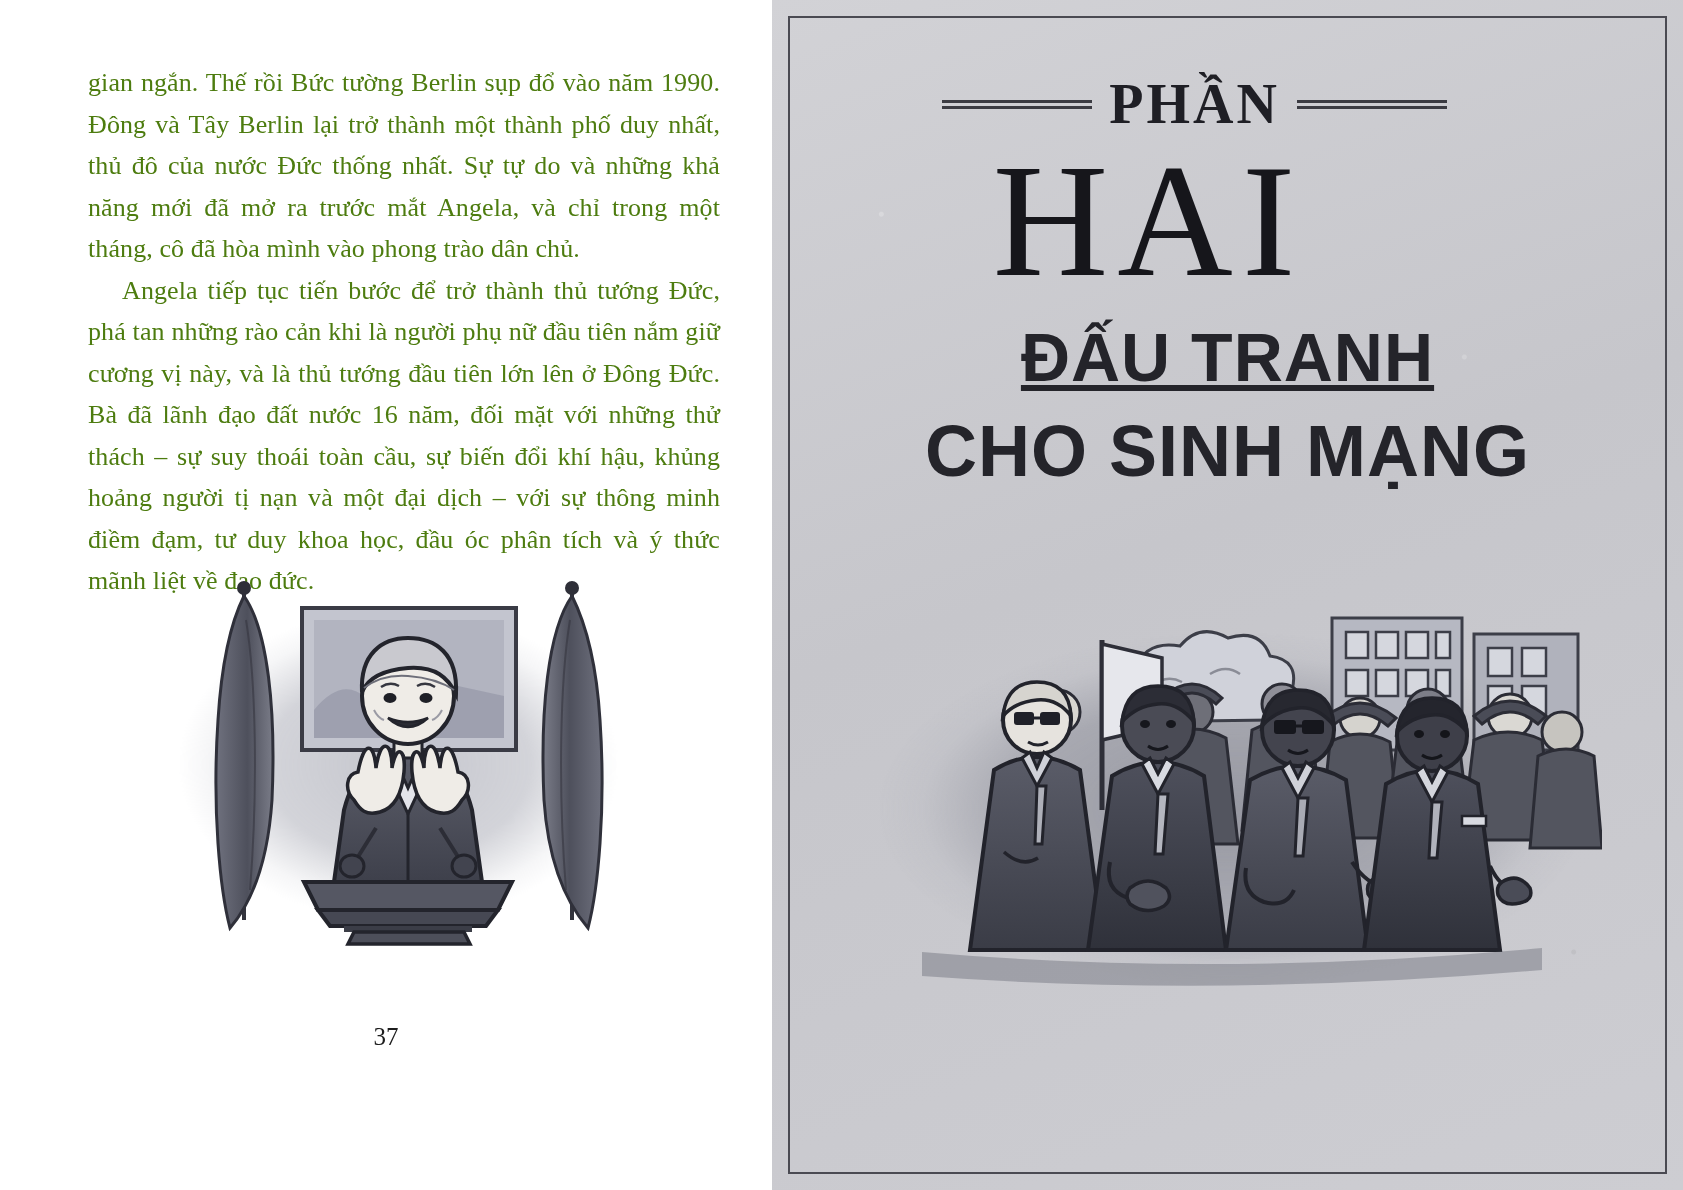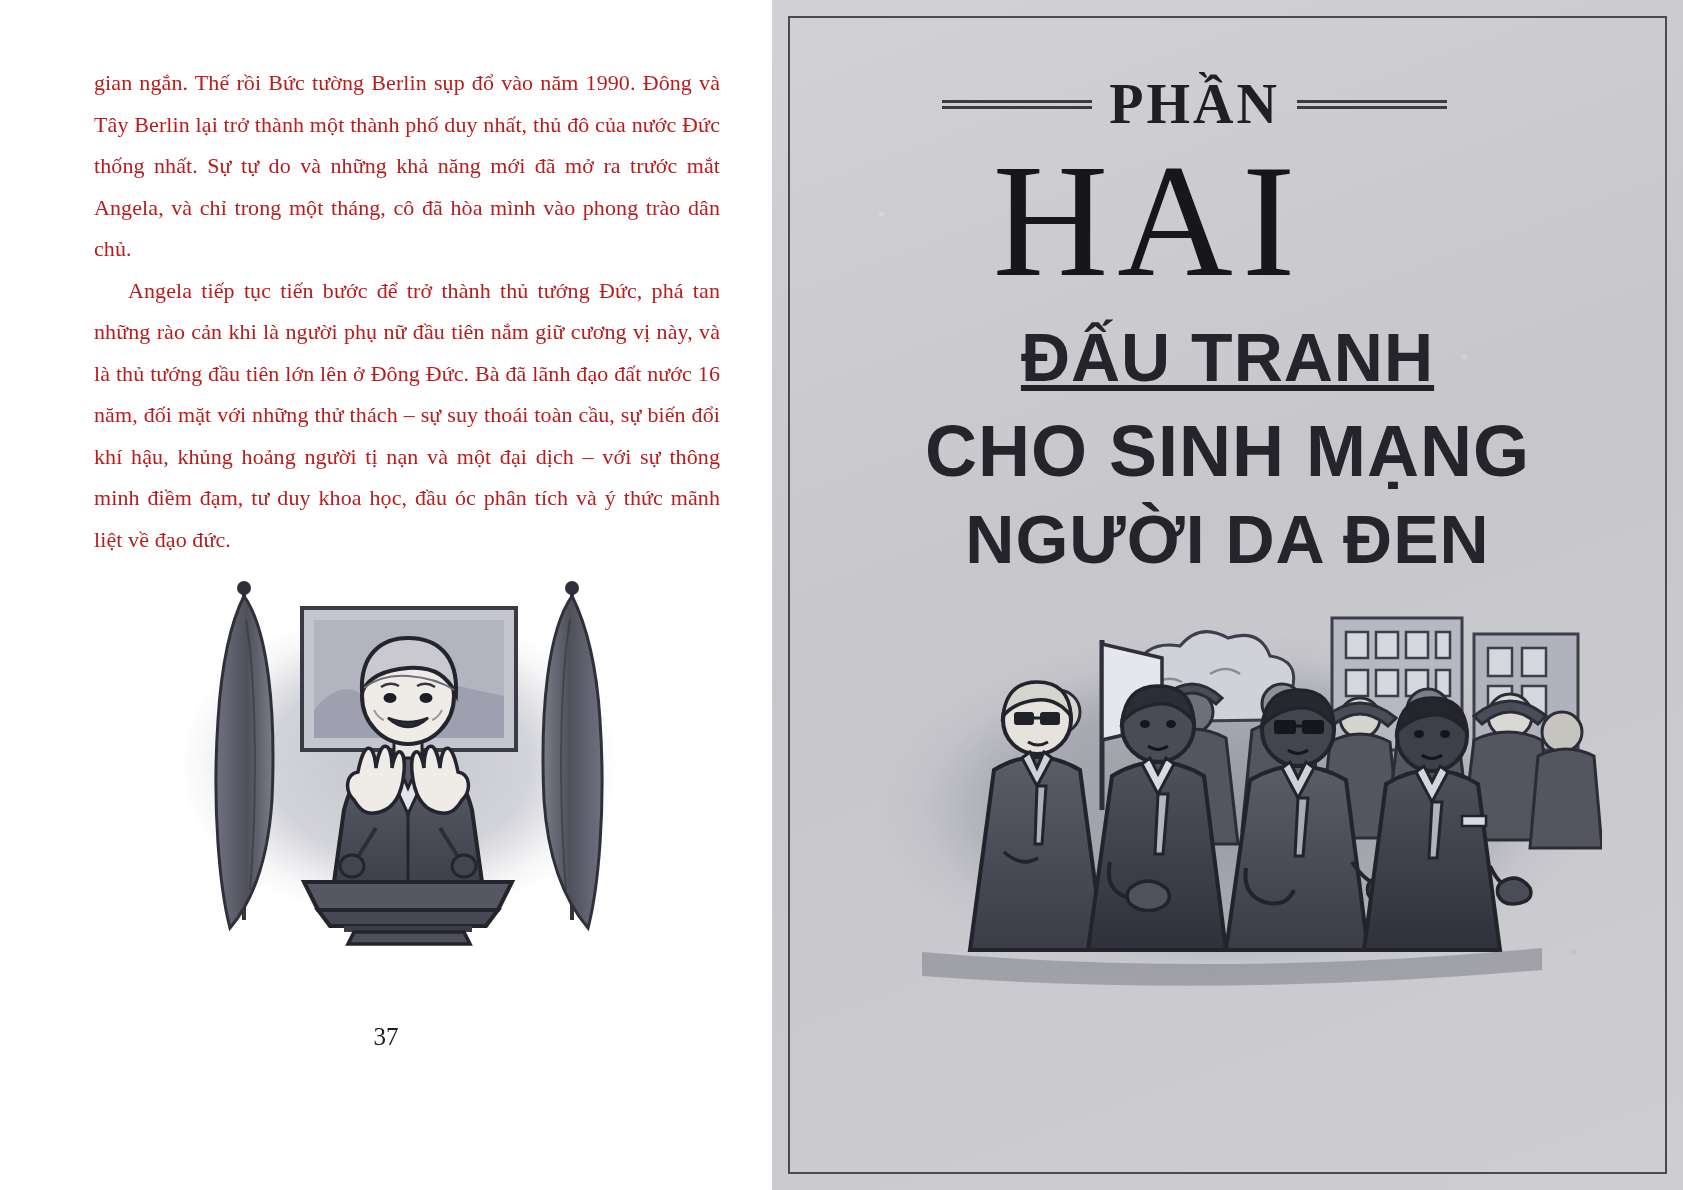--- a/index.html
+++ b/index.html
@@ -25,25 +25,25 @@
     height: 1190px;
     background: #ffffff;
   }
   .text-col {
     position: absolute;
     left: 88px;
     top: 62px;
     width: 632px;
   }
   .para {
-    margin: 0 0 0 6px;
-    font-family: "Liberation Serif", serif;
-    font-size: 22px;
+    margin: 0 0 0 0;
+    font-family: "Liberation Serif", serif;
+    font-size: 26px;
     line-height: 41.5px;
-    color: #b91c1c;
+    color: #4d7c0f;
     text-align: justify;
     text-justify: inter-word;
     letter-spacing: .1px;
   }
   .para.indent { text-indent: 34px; }
 
   .page-number {
     position: absolute;
     left: 0;
     top: 1023px;
@@ -262,21 +262,20 @@
     <div class="part-row">
       <span class="part-rule"></span>
       <span class="part-word">PHẦN</span>
       <span class="part-rule"></span>
     </div>
 
     <div class="big-hai">HAI</div>
 
     <div class="sub-line sub1">ĐẤU TRANH</div>
     <div class="sub-line sub2">CHO SINH MẠNG</div>
-    <div class="sub-line sub3">NGƯỜI DA ĐEN</div>
 
     <div class="illus-right">
       <div class="smudge"></div>
       <svg width="740" height="400" viewBox="0 0 740 400">
         <defs>
           <linearGradient id="suitA" x1="0" y1="0" x2="0" y2="1">
             <stop offset="0%" stop-color="#5a5c68"></stop>
             <stop offset="100%" stop-color="#3a3c46"></stop>
           </linearGradient>
           <linearGradient id="suitB" x1="0" y1="0" x2="0" y2="1">

